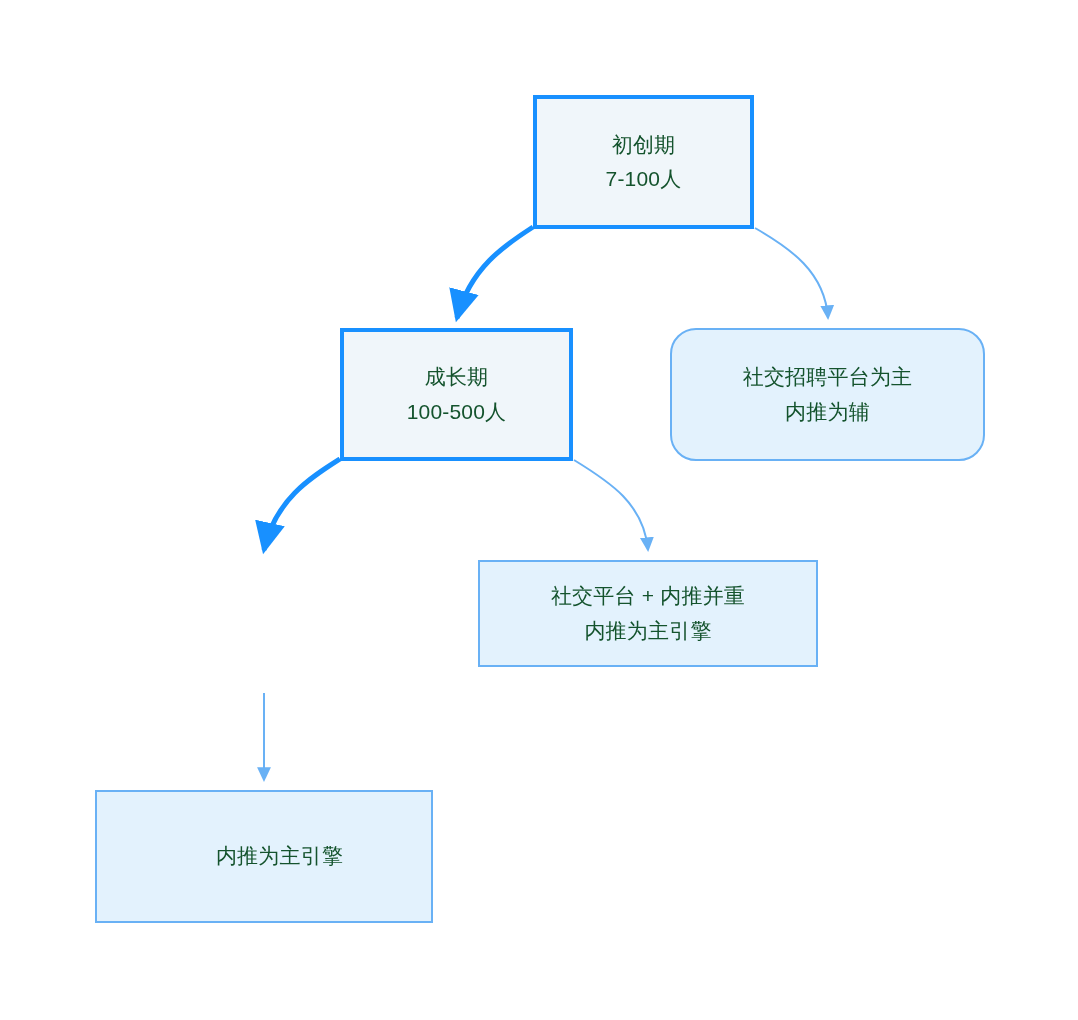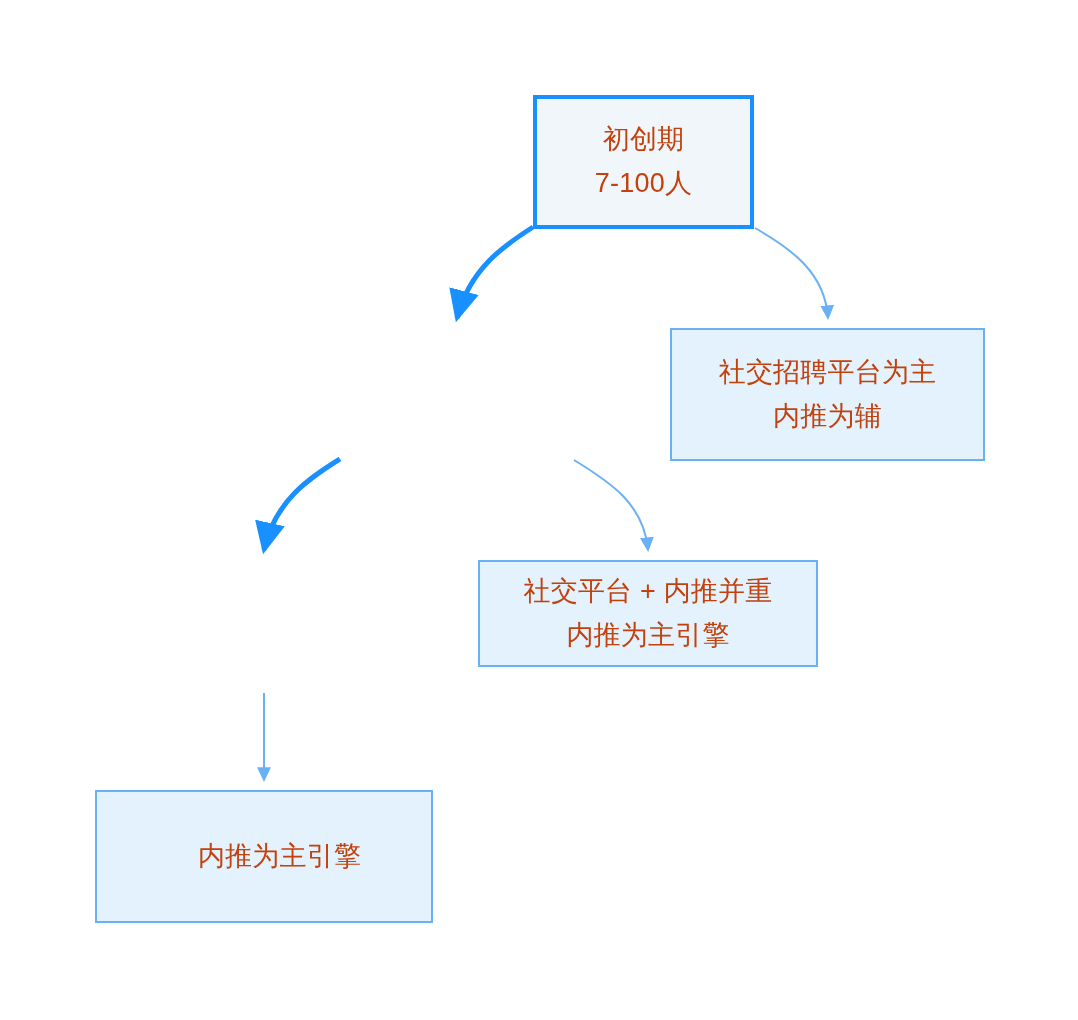--- a/index.html
+++ b/index.html
@@ -26,22 +26,22 @@
     pointer-events: none;
   }
   .node {
     position: absolute;
     box-sizing: border-box;
     display: flex;
     flex-direction: column;
     align-items: center;
     justify-content: center;
     text-align: center;
-    color: #c2410c;
-    font-size: 27px;
+    color: #14532d;
+    font-size: 21px;
     line-height: 1.62;
     letter-spacing: 0.2px;
     z-index: 2;
   }
   .node.stage {
     border: 4px solid #1890ff;
     background: #f0f6fa;
   }
   .node.outcome {
     border: 2px solid #69b1f5;
@@ -76,23 +76,27 @@
     <path d="M 574 460 C 610 482, 644 504, 648 550" fill="none" stroke="#69b1f5" stroke-width="2" stroke-linecap="butt" marker-end="url(#arrow-thin)"></path>
 
     <path d="M 264 693 L 264 780" fill="none" stroke="#69b1f5" stroke-width="2" stroke-linecap="butt" marker-end="url(#arrow-thin)"></path>
   </svg>
 
   <div class="node stage" style="left:533px; top:95px; width:221px; height:134px;">
     <span class="line">初创期</span>
     <span class="line">7-100人</span>
   </div>
 
+  <div class="node stage" style="left:340px; top:328px; width:233px; height:133px;">
+    <span class="line">成长期</span>
+    <span class="line">100-500人</span>
+  </div>
 
 
-  <div class="node outcome" style="left:670px; top:328px; width:315px; height:133px;">
+  <div class="node outcome" style="left:670px; top:328px; width:315px; height:133px;border-radius:26px;">
     <span class="line">社交招聘平台为主</span>
     <span class="line">内推为辅</span>
   </div>
 
   <div class="node outcome" style="left:478px; top:560px; width:340px; height:107px;">
     <span class="line">社交平台 + 内推并重</span>
     <span class="line">内推为主引擎</span>
   </div>
 
   <div class="node outcome" style="left:95px; top:790px; width:338px; height:133px;padding-left:31px;">

